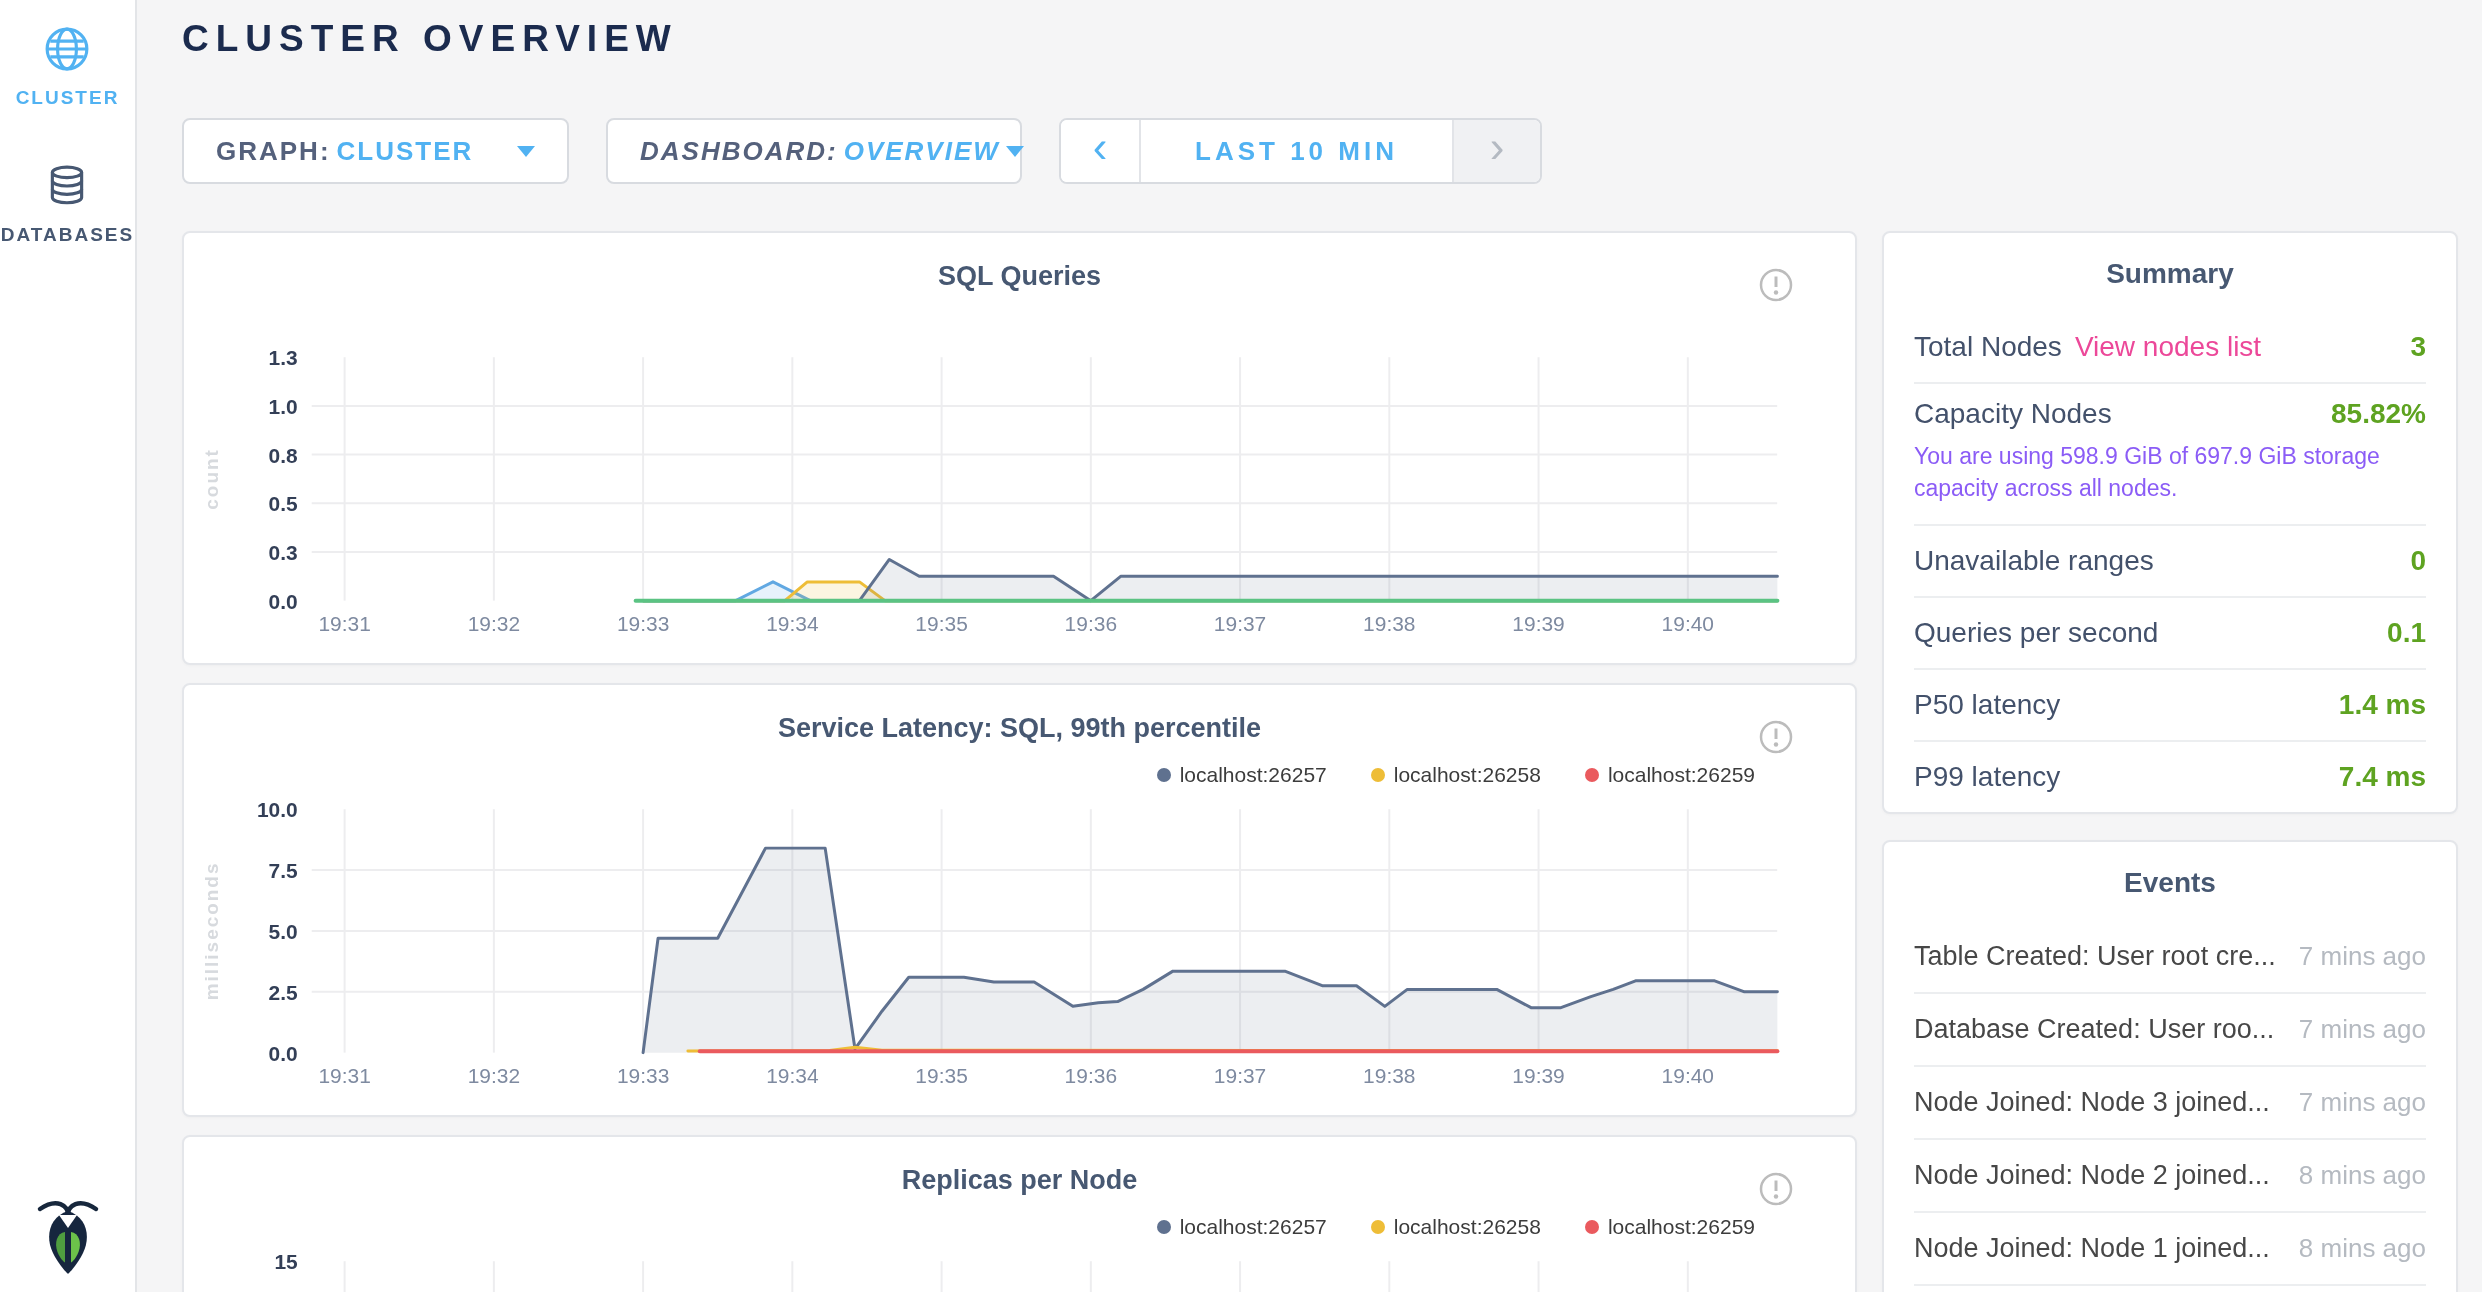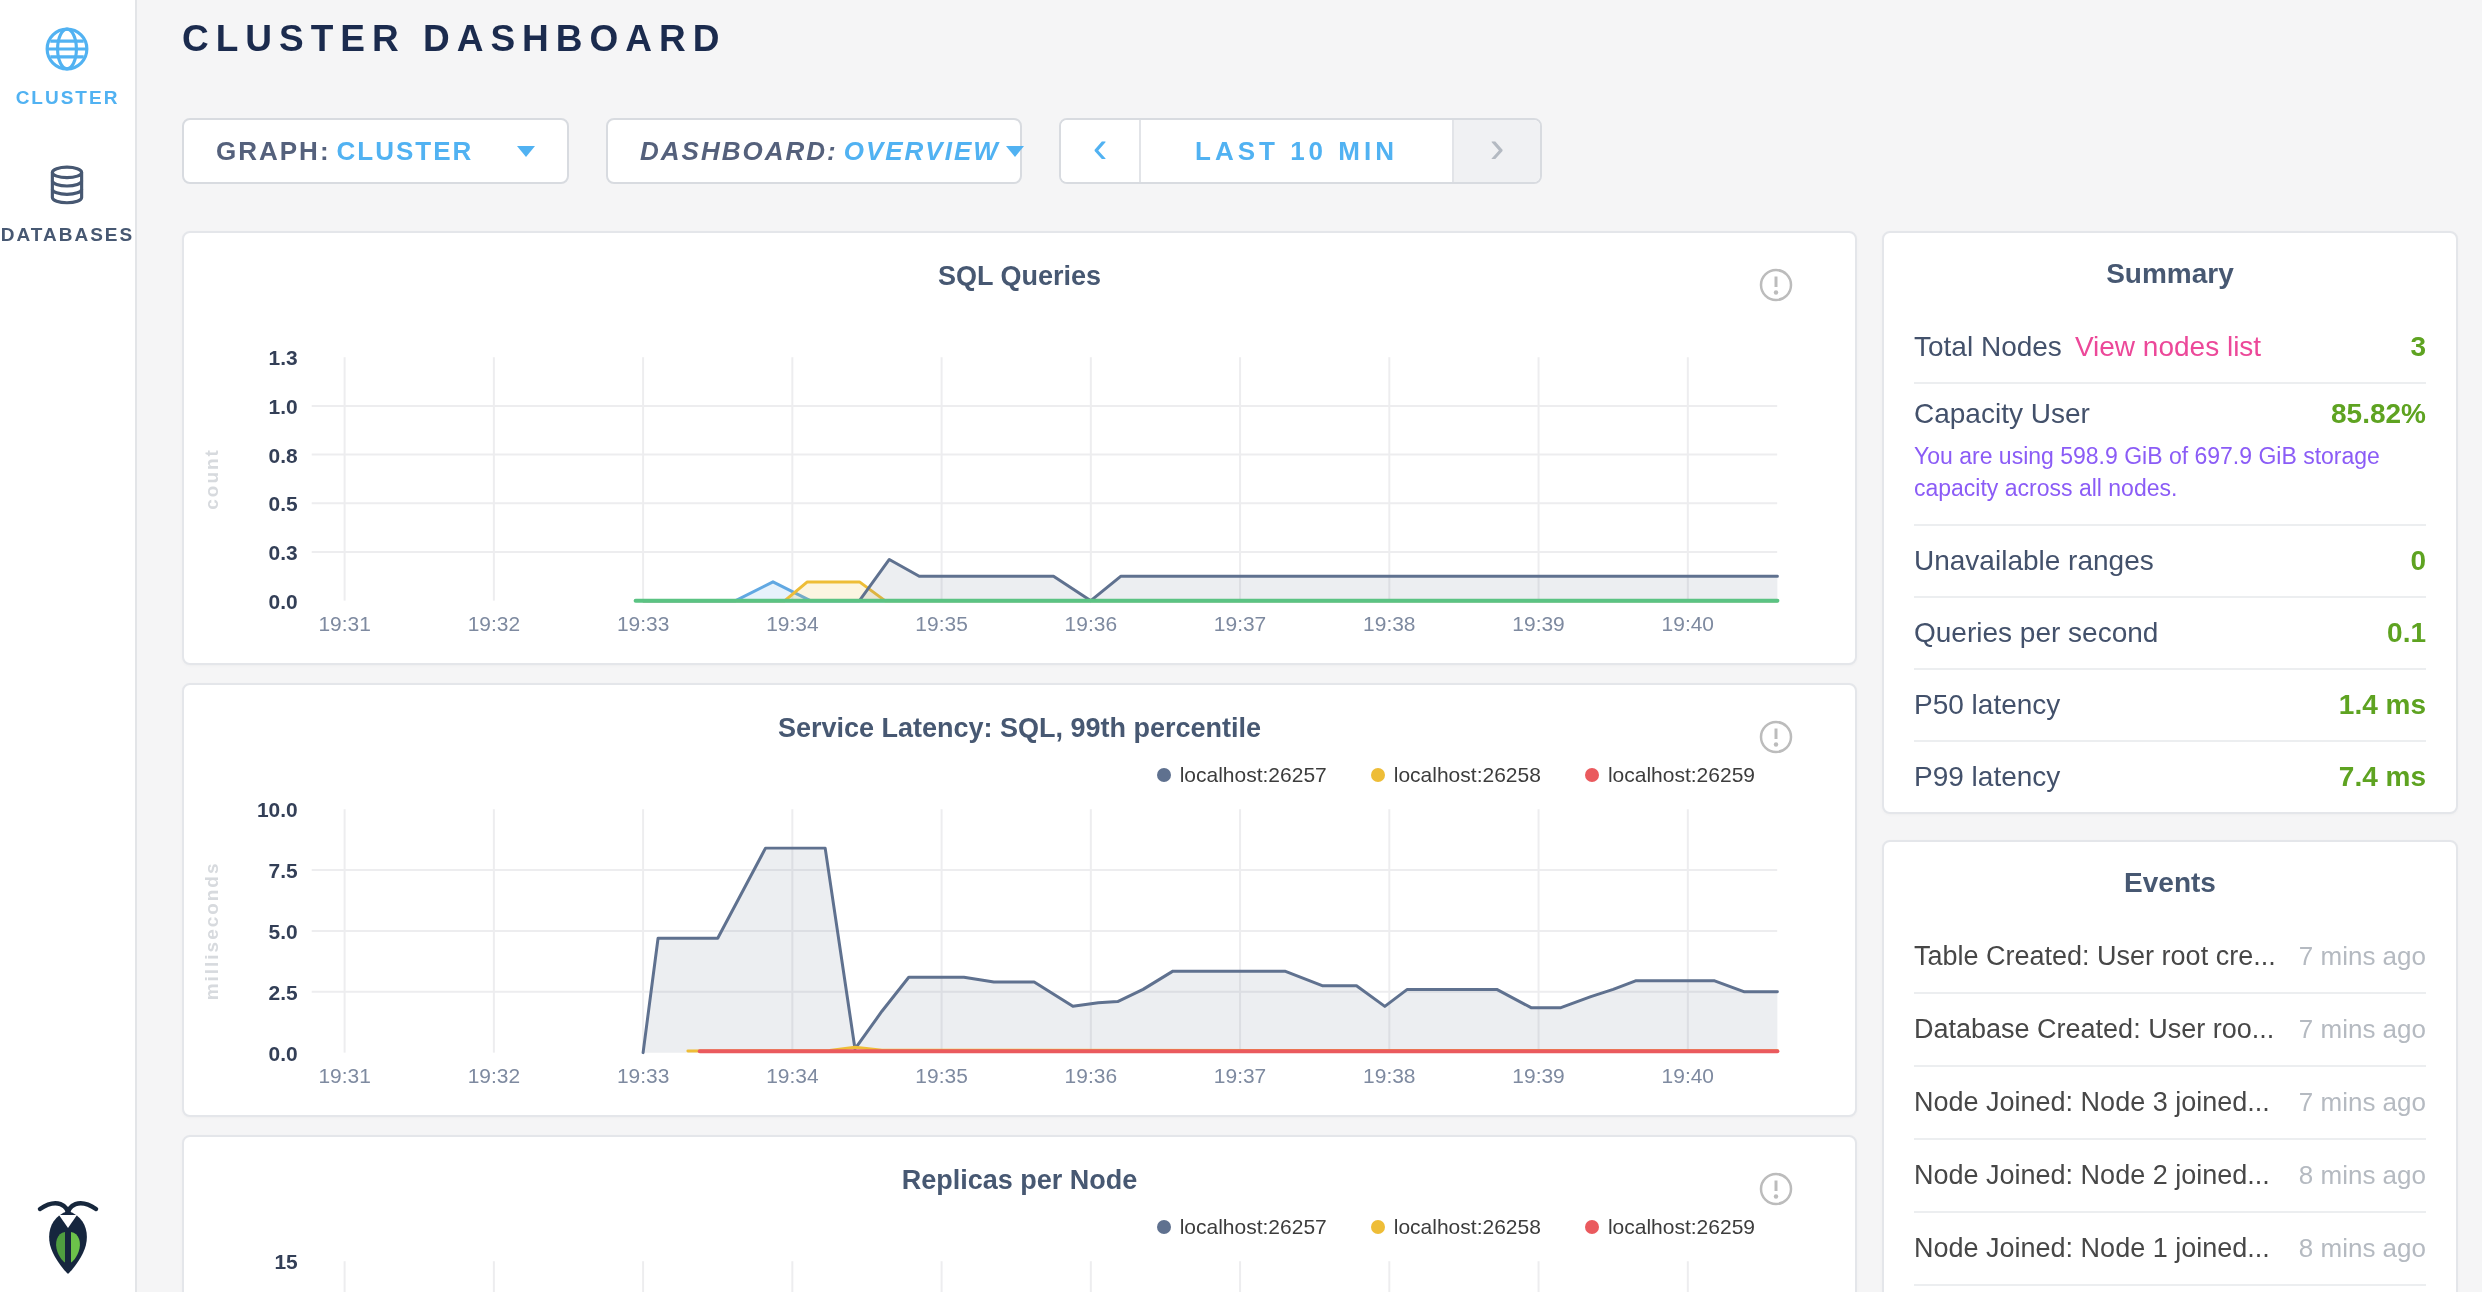--- a/index.html
+++ b/index.html
@@ -114,21 +114,21 @@
       <path d="M60 13 C 44 2, 31 8, 31 22" fill="none" stroke="#17273c" stroke-width="4.5" stroke-linecap="round"></path>
       <path d="M32 15 C 13 21, 9 41, 17 57 C 23 69, 30 76, 32 78 C 34 76, 41 69, 47 57 C 55 41, 51 21, 32 15 Z" fill="#16263e"></path>
       <path d="M23 19 L41 19 L32 32 Z" fill="#ffffff"></path>
       <path d="M29 36 C 21 37, 18 47, 21.5 56 C 24 62, 27 65.5, 29 66.5 Z" fill="#4f9e3f"></path>
       <path d="M35 36 C 43 37, 46 47, 42.5 56 C 40 62, 37 65.5, 35 66.5 Z" fill="#6cc24a"></path>
     </svg>
   </div>
 </aside>
 
 <div class="main">
-  <h1 class="page-title">CLUSTER DASHBOARD</h1>
+  <h1 class="page-title">CLUSTER OVERVIEW</h1>
 
   <div class="controls">
     <button class="dropdown dd-graph">
       <span class="dd-label">GRAPH:</span>
       <span class="dd-value">CLUSTER</span>
       <span class="caret"></span>
     </button>
     <button class="dropdown dd-dash">
       <span class="dd-label">DASHBOARD:</span>
       <span class="dd-value">OVERVIEW</span>
@@ -316,21 +316,21 @@
 
     <div class="panel side-panel summary-panel">
       <h3 class="side-title">Summary</h3>
       <div class="srow">
         <span>Total Nodes</span>
         <span class="slink">View nodes list</span>
         <span class="sval">3</span>
       </div>
       <div class="cap-row">
         <div class="cap-head">
-          <span>Capacity User</span>
+          <span>Capacity Nodes</span>
           <span class="sval">85.82%</span>
         </div>
         <div class="cap-note">You are using 598.9 GiB of 697.9 GiB storage capacity across all nodes.</div>
       </div>
       <div class="srow">
         <span>Unavailable ranges</span>
         <span class="sval">0</span>
       </div>
       <div class="srow">
         <span>Queries per second</span>

